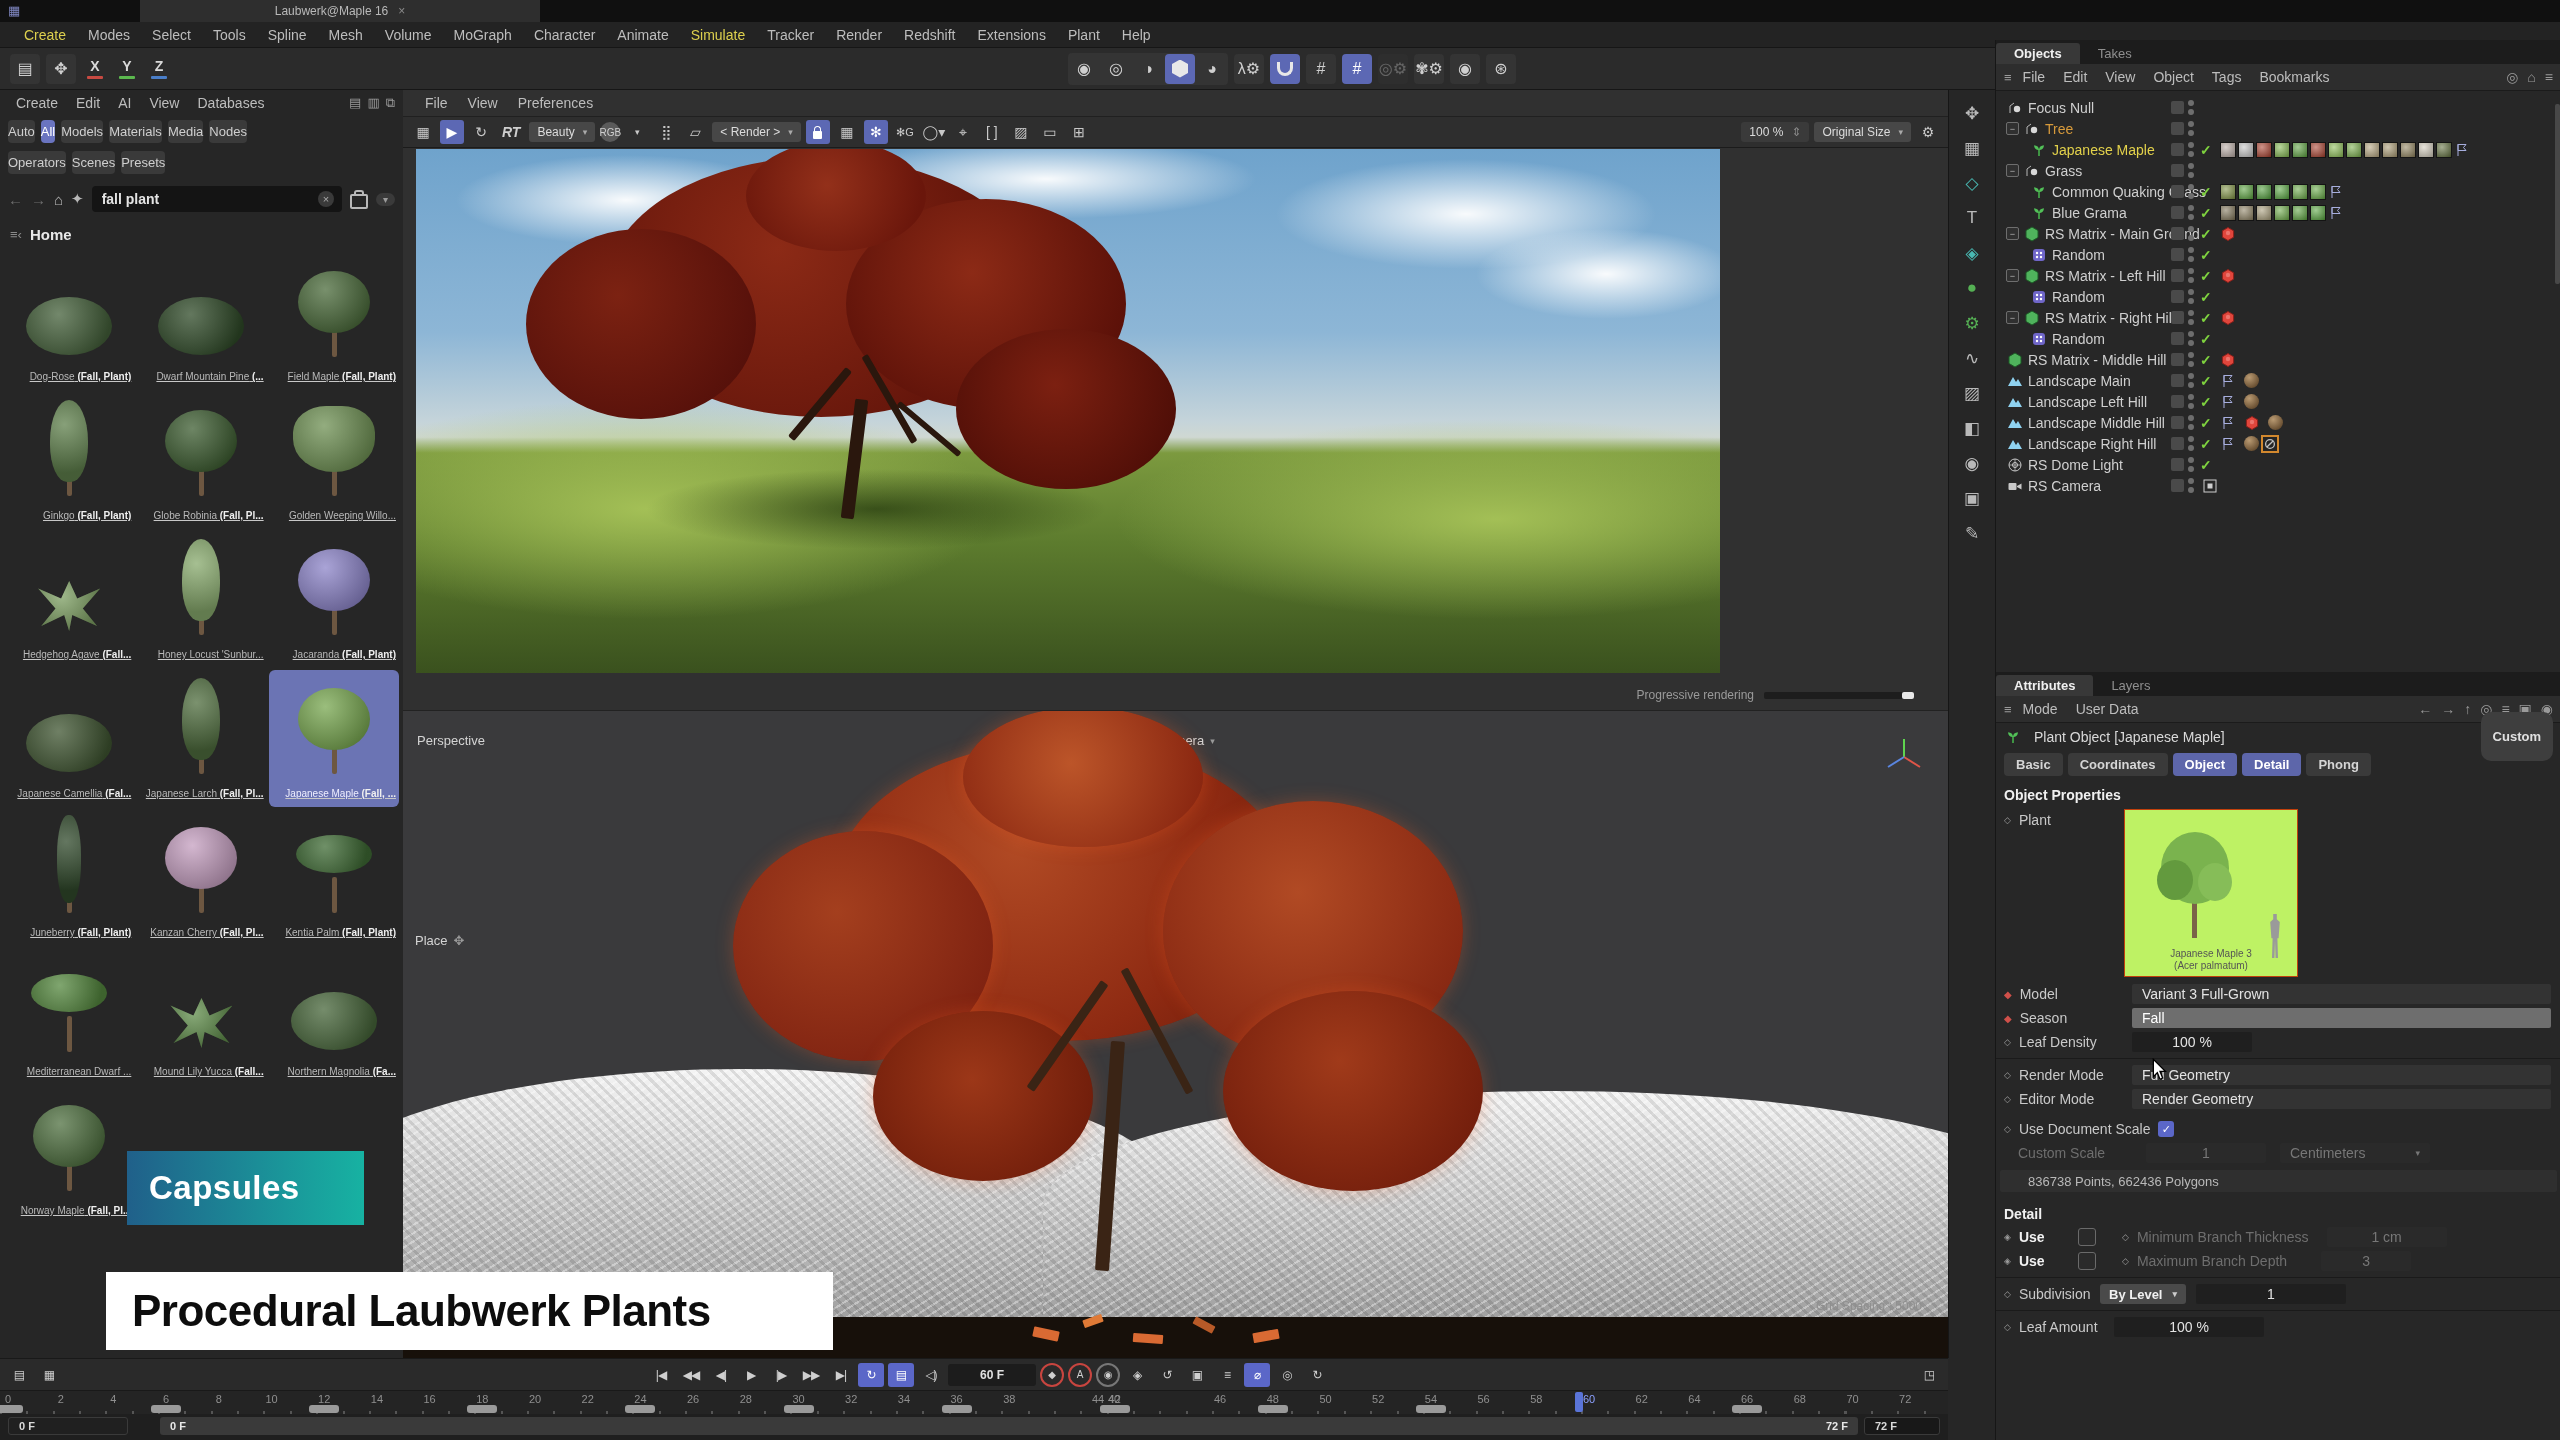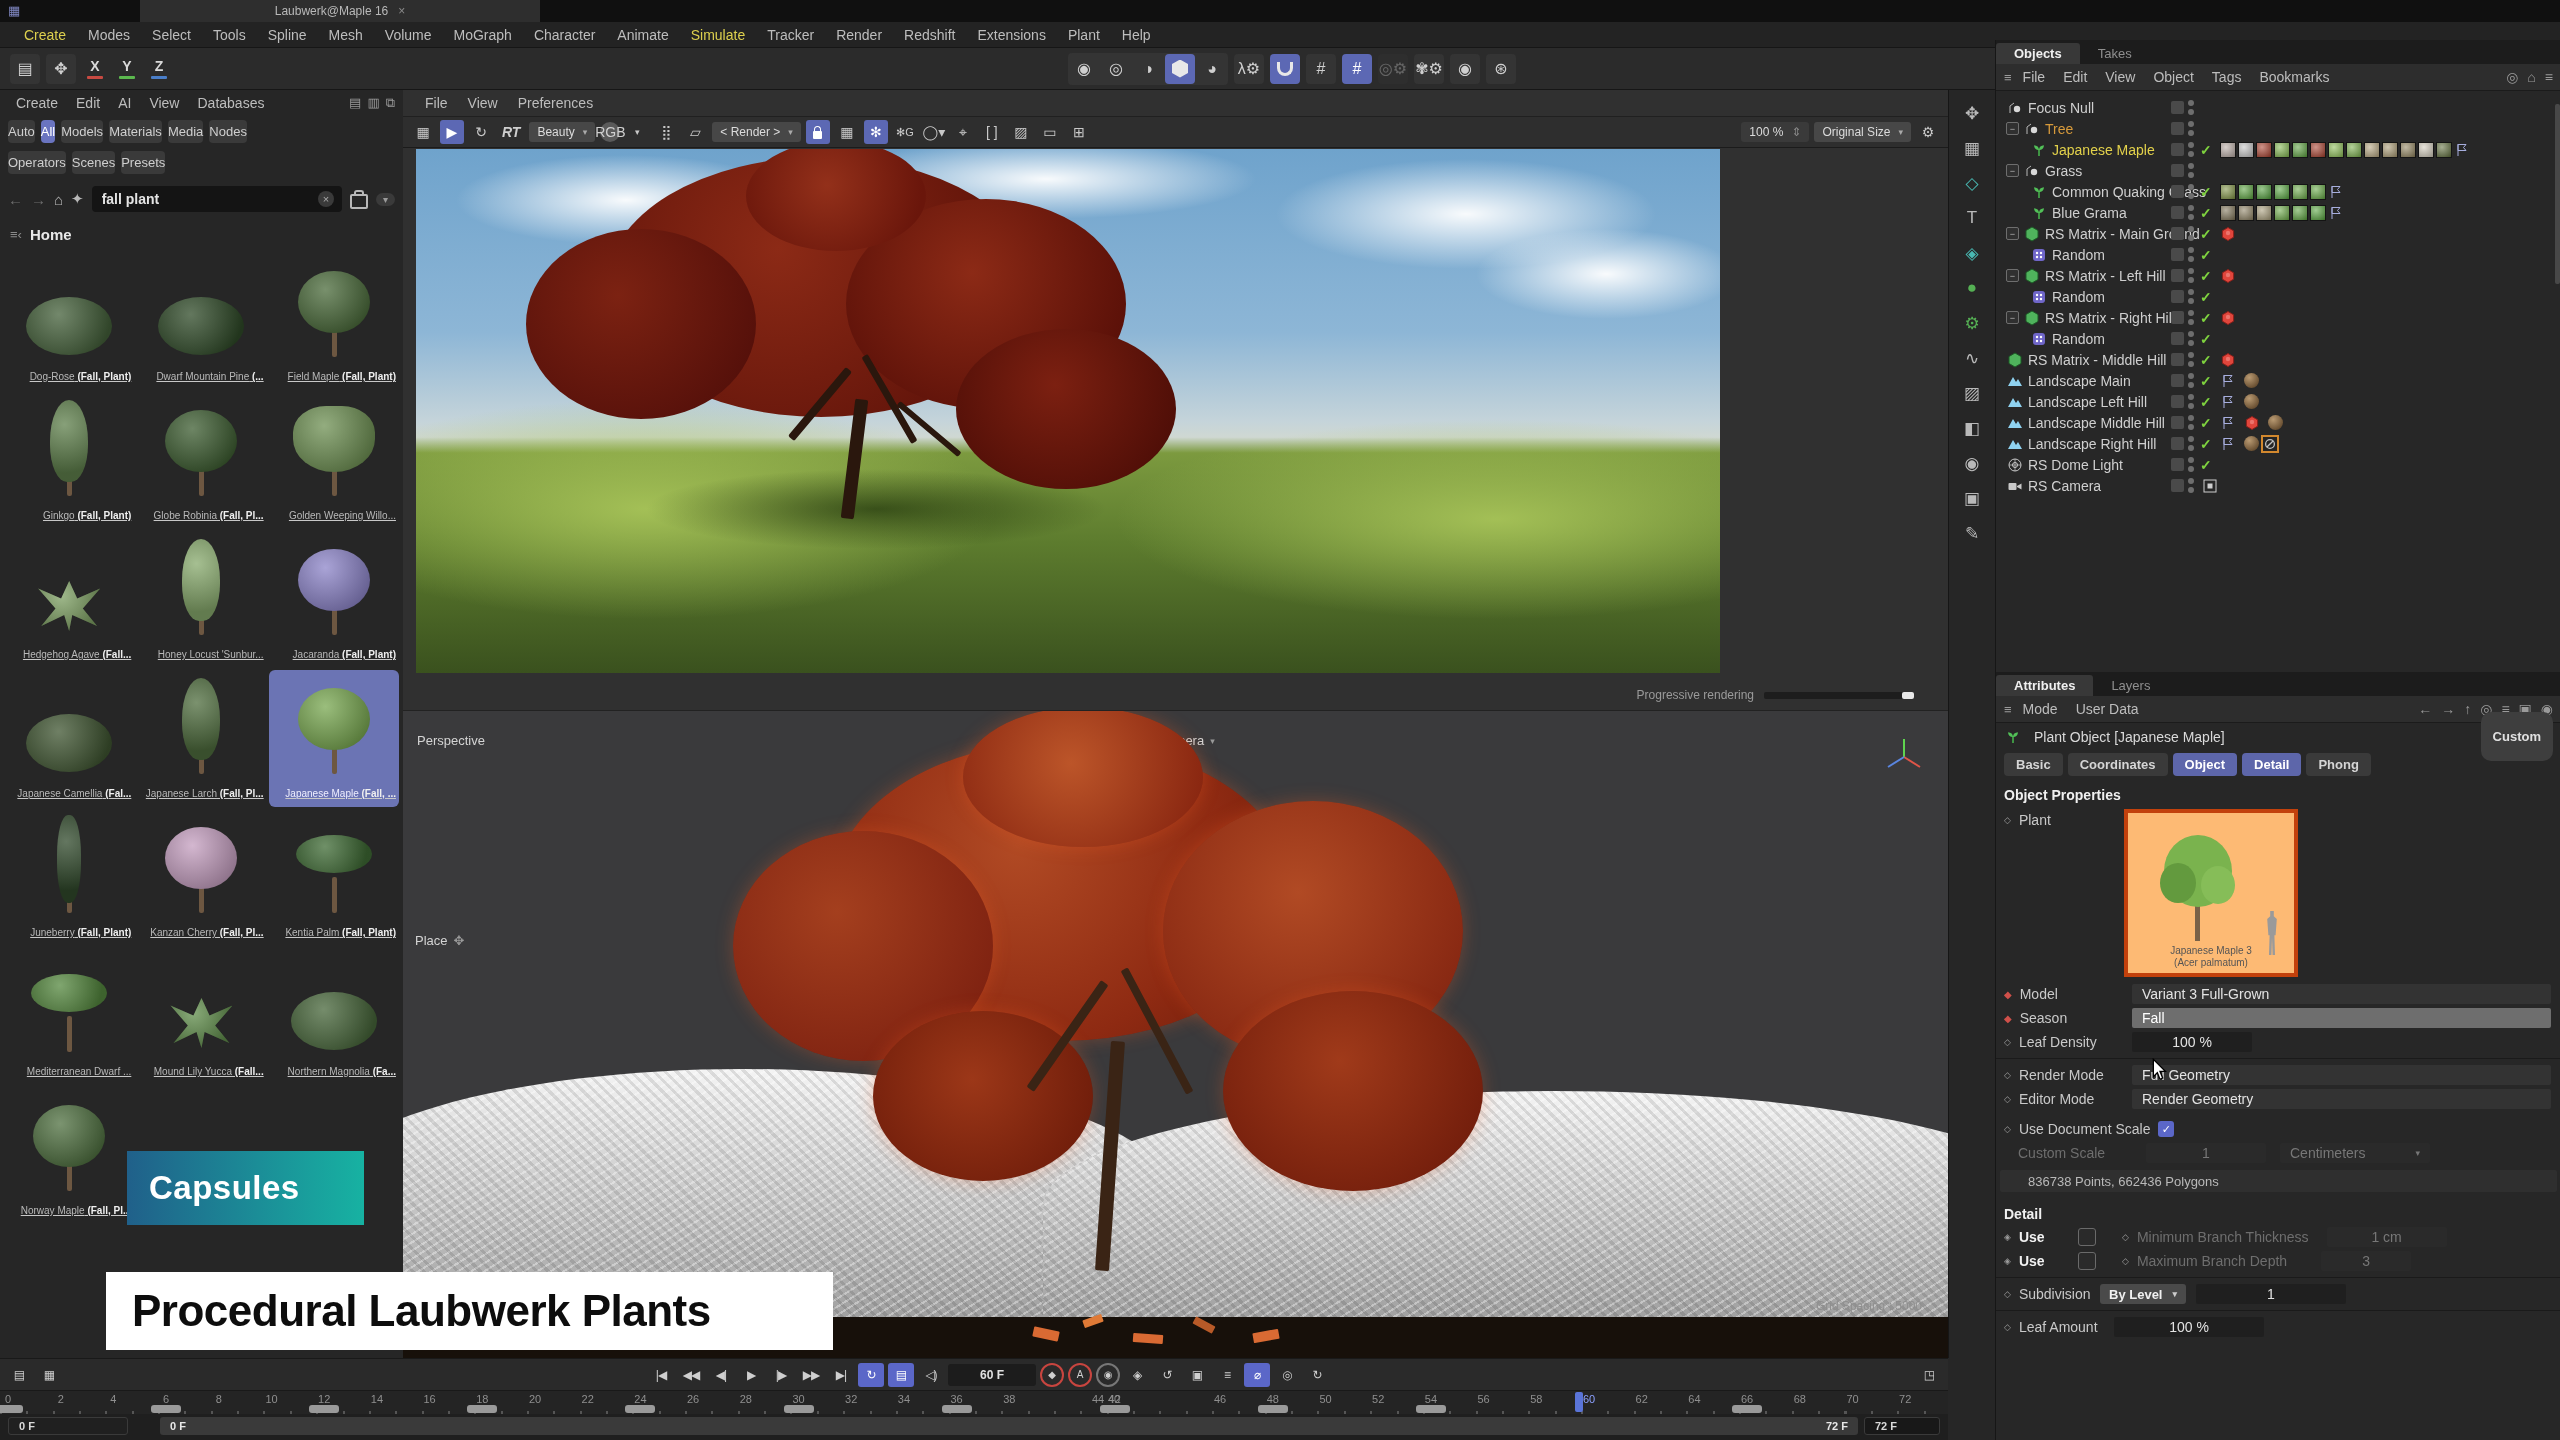--- a/index.html
+++ b/index.html
@@ -82,21 +82,21 @@
   .rv-menu .menu-item{padding:0 8px;}
   .rv-toolbar{display:flex;align-items:center;height:30px;background:#2e2e2e;padding:0 8px;gap:5px;
               border-top:1px solid #202020;border-bottom:1px solid #1b1b1b;}
   .rtb{min-width:24px;height:24px;border-radius:3px;display:flex;align-items:center;justify-content:center;
        color:#c9c9c9;font-size:14px;}
   .rtb.active{background:#5c68b4;color:#fff;}
   .rt-label{font-style:italic;font-weight:bold;color:#cfcfcf;padding:0 4px;}
   .dropbox{background:#474747;border-radius:3px;height:20px;display:flex;align-items:center;gap:8px;
            padding:0 8px;font-size:12px;color:#dcdcdc;}
   .dropbox .car{font-size:9px;color:#aaa;}
-  .rgb-circle{width:20px;height:20px;border-radius:50%;background:#5a5a5a;color:#cfcfcf;font-size:14px;
+  .rgb-circle{width:20px;height:20px;border-radius:50%;background:#5a5a5a;color:#cfcfcf;font-size:10px;
               display:flex;align-items:center;justify-content:center;}
   .lockbody{width:9px;height:8px;background:#fff;border-radius:1px;position:relative;margin-top:5px;}
   .lockbody:before{content:"";position:absolute;left:1px;top:-5px;width:5px;height:4px;border:1.5px solid #fff;
                    border-bottom:none;border-radius:4px 4px 0 0;}
   .zoombox{background:#3a3a3a;border-radius:3px;height:20px;padding:0 8px;display:flex;align-items:center;gap:8px;
            font-size:12px;color:#dcdcdc;}
   .render-img{position:absolute;left:13px;top:59px;width:1304px;height:524px;overflow:hidden;
               background:linear-gradient(#6fa3cc 0%,#8db6d6 35%,#c5d4da 52%,#cfd8d2 55%,
                           #7c9a3f 58%,#5d7c2e 75%,#3a511e 100%);}
   .cloud{position:absolute;border-radius:50%;background:radial-gradient(closest-side,rgba(255,255,255,.95),rgba(255,255,255,0));}
@@ -207,21 +207,21 @@
   .checkbox{width:16px;height:16px;border-radius:3px;background:#5b67c8;color:#fff;font-size:11px;
             display:flex;align-items:center;justify-content:center;}
   .checkbox.empty{background:#2a2a2a;border:1px solid #6a6a6a;color:transparent;}
   .ddbox{background:#4a4a4a;border-radius:3px;height:20px;display:flex;align-items:center;gap:10px;
          padding:0 9px;color:#f0f0f0;font-weight:bold;font-size:13px;}
   .statsbar{background:#2f2f2f;height:22px;display:flex;align-items:center;padding-left:28px;
             color:#b9b9b9;font-size:13px;margin:6px 4px;border-radius:2px;}
   .hline{height:1px;background:#1a1a1a;margin:5px 0;}
   .dimtext{color:#6e6e6e;}
   .plant-prop{position:relative;height:176px;}
-  .plant-thumb{position:absolute;left:128px;top:2px;width:174px;height:168px;background:#fdba74;border:4px solid #c2410c;
+  .plant-thumb{position:absolute;left:128px;top:2px;width:174px;height:168px;background:#bef264;border:1px solid #c2410c;
                box-sizing:border-box;}
   .pt-caption{position:absolute;left:0;right:0;bottom:4px;text-align:center;color:#555;font-size:10px;line-height:12px;}
   .pt-person{position:absolute;right:16px;bottom:18px;width:12px;height:44px;background:#9a9a9a;
              clip-path:polygon(35% 0,65% 0,65% 12%,90% 18%,80% 55%,70% 55%,75% 100%,55% 100%,50% 60%,45% 100%,25% 100%,30% 55%,20% 55%,10% 18%,35% 12%);}
   .pt-tree{position:absolute;left:22px;top:14px;width:96px;height:120px;}
   .cursor-arrow{position:absolute;z-index:60;}
 </style>
 </head>
 <body>
 

